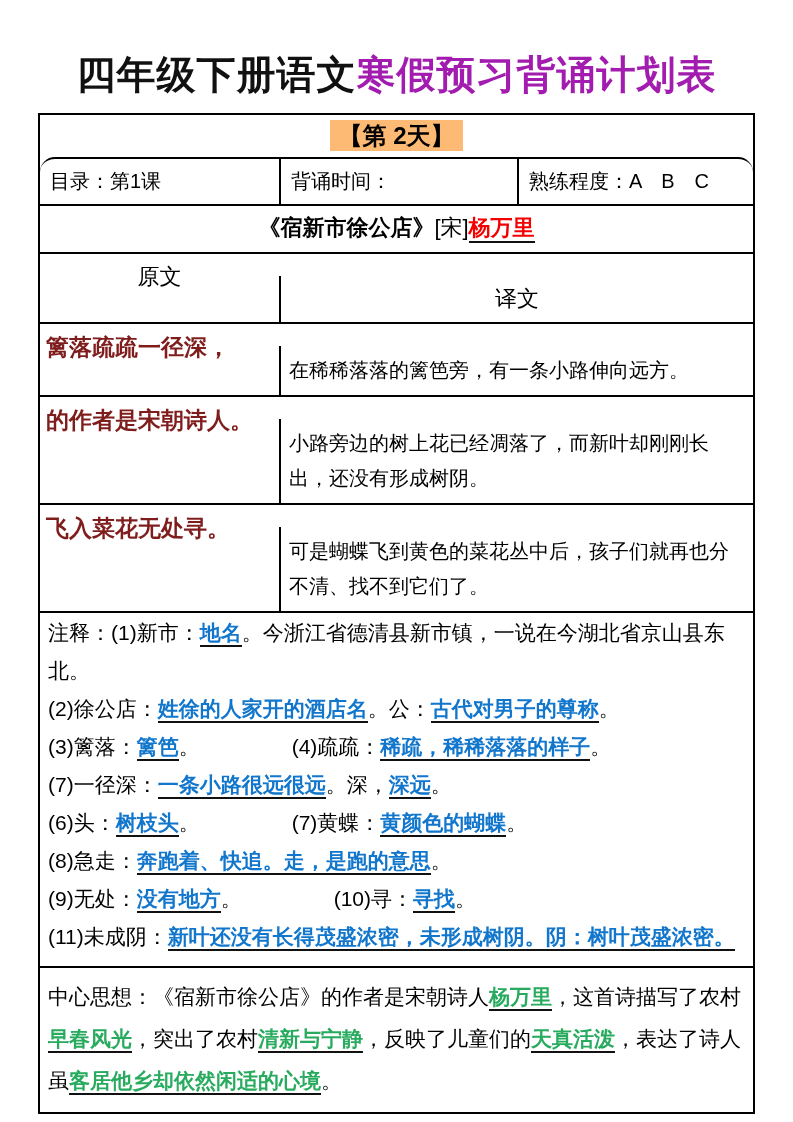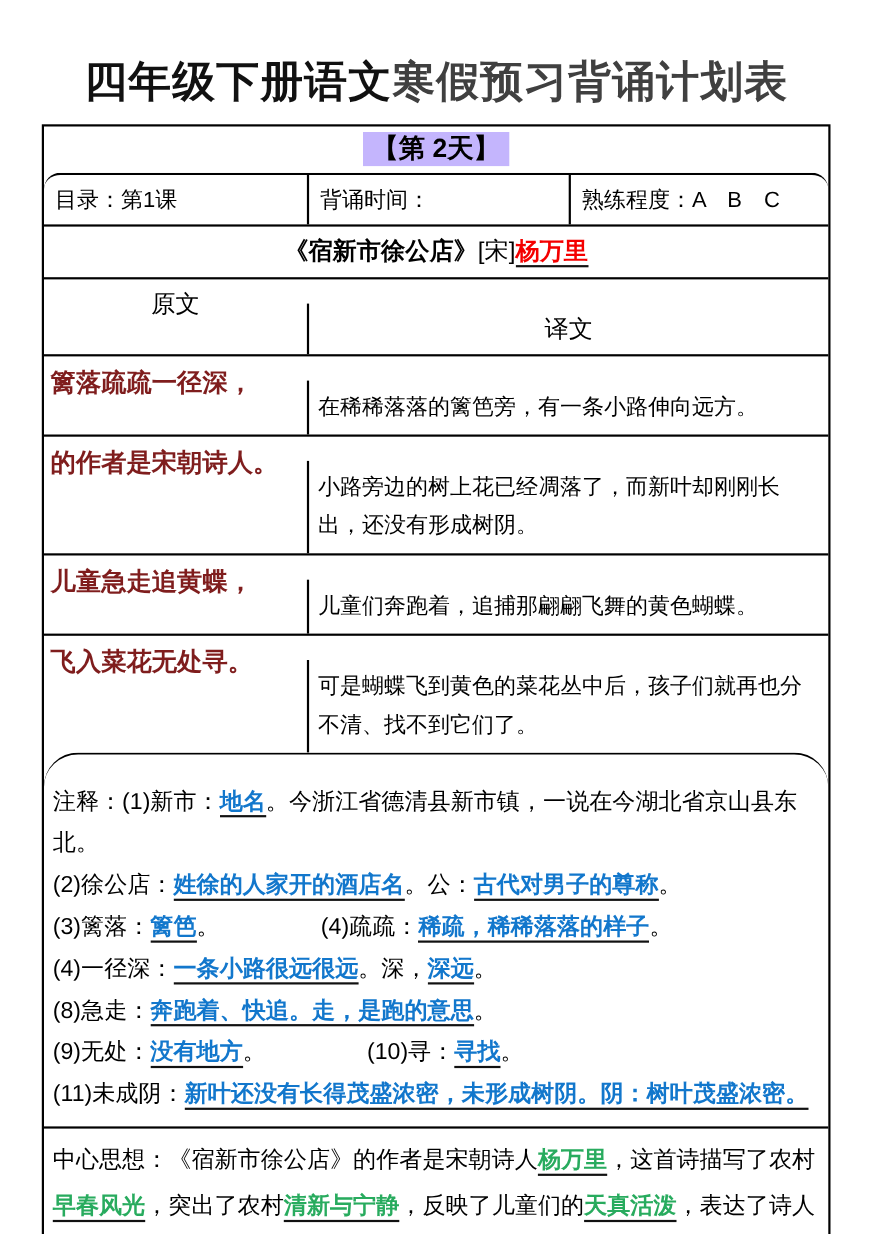--- a/index.html
+++ b/index.html
@@ -8,47 +8,47 @@
     font-family:"Liberation Sans","DejaVu Sans",sans-serif;
     overflow:hidden;
   }
   .page { position:relative; width:793px; height:1122px; }
 
   .title {
     margin:52px 0 0; text-align:center;
     font-size:39px; font-weight:900; letter-spacing:1px; line-height:1.2;
   }
   .t-black { color:#111; }
-  .t-blue  { color:#404040; }
+  .t-blue  { color:#a21caf; }
 
   .sheet { width:713px; margin:14px auto 0; border:2px solid #000; }
   .row { border-top:2px solid #000; }
   .row:first-child { border-top:none; }
 
   .r-day { text-align:center; padding:4px 0; height:34px; line-height:34px;
            font-size:24px; font-weight:700; }
-  .day-chip { background:#c4b5fd; padding:2px 8px; }
+  .day-chip { background:#fdba74; padding:2px 8px; }
 
   .r-info { display:flex; font-size:20px; font-weight:500;border-radius:15px; }
   .r-info .cell { padding:9px 4px 9px 10px; box-sizing:border-box; }
   .c-cat  { width:239px; }
   .c-time { width:238px; border-left:2px solid #000; }
   .c-prof { flex:1; border-left:2px solid #000; }
 
   .r-ptitle { text-align:center; padding:7px 0 9px; font-size:22px; font-weight:500; }
 
   .r-cols { display:flex; }
   .col1 { width:239px; box-sizing:border-box; padding:7px 0 7px 6px; }
   .col2 { flex:1; border-left:2px solid #000; padding:7px 8px;margin-top:22px; }
   .r-head .col1, .r-head .col2 { text-align:center; font-size:22px; font-weight:500; padding:8px 0; }
 
   .r-poem .col1 { color:#7f1d1d; font-weight:700; font-size:23px; line-height:33px; }
   .r-poem .col2 { font-size:20px; font-weight:500; line-height:35px; }
 
-  .r-notes { padding:24px 10px 10px 8px; font-size:21px; font-weight:500; line-height:38px;border-radius:31px; }
+  .r-notes { padding:1px 10px 10px 8px; font-size:21px; font-weight:500; line-height:38px; }
   .r-notes p { margin:0; }
   .r-theme { padding:8px 10px 10px 8px; font-size:21px; font-weight:500; line-height:42px; }
 
   .seg-p    { color:#000; }
   .seg-bold { color:#000; font-weight:700; }
   .seg-b { color:#1277cc; font-weight:700; border-bottom:2px solid #111; padding-bottom:1px; }
   .seg-g { color:#28ab5e; font-weight:700; border-bottom:2px solid #111; padding-bottom:1px; }
   .seg-r { color:#f40000; font-weight:700; border-bottom:2px solid #111; padding-bottom:1px; }
   .seg-gap { display:inline-block; width:92px; }
 </style>
@@ -81,35 +81,32 @@
     <div class="row r-cols r-poem">
       <div class="col1">篱落疏疏一径深，</div>
       <div class="col2">在稀稀落落的篱笆旁，有一条小路伸向远方。</div>
     </div>
 
     <div class="row r-cols r-poem">
       <div class="col1">的作者是宋朝诗人。</div>
       <div class="col2">小路旁边的树上花已经凋落了，而新叶却刚刚长出，还没有形成树阴。</div>
     </div>
 
-    <div class="row r-cols r-poem">
-      <div class="col1">儿童急走追黄蝶，</div>
-      <div class="col2">儿童们奔跑着，追捕那翩翩飞舞的黄色蝴蝶。</div>
-    </div>
 
     <div class="row r-cols r-poem">
       <div class="col1">飞入菜花无处寻。</div>
       <div class="col2">可是蝴蝶飞到黄色的菜花丛中后，孩子们就再也分不清、找不到它们了。</div>
     </div>
 
     <div class="row r-notes">
       <p><span class="seg-p">注释：(1)新市：</span><span class="seg-b">地名</span><span class="seg-p">。今浙江省德清县新市镇，一说在今湖北省京山县东北。</span></p>
       <p><span class="seg-p">(2)徐公店：</span><span class="seg-b">姓徐的人家开的酒店名</span><span class="seg-p">。公：</span><span class="seg-b">古代对男子的尊称</span><span class="seg-p">。</span></p>
       <p><span class="seg-p">(3)篱落：</span><span class="seg-b">篱笆</span><span class="seg-p">。</span><span class="seg-gap"></span><span class="seg-p">(4)疏疏：</span><span class="seg-b">稀疏，稀稀落落的样子</span><span class="seg-p">。</span></p>
-      <p><span class="seg-p">(4)一径深：</span><span class="seg-b">一条小路很远很远</span><span class="seg-p">。深，</span><span class="seg-b">深远</span><span class="seg-p">。</span></p>
+      <p><span class="seg-p">(7)一径深：</span><span class="seg-b">一条小路很远很远</span><span class="seg-p">。深，</span><span class="seg-b">深远</span><span class="seg-p">。</span></p>
+      <p><span class="seg-p">(6)头：</span><span class="seg-b">树枝头</span><span class="seg-p">。</span><span class="seg-gap"></span><span class="seg-p">(7)黄蝶：</span><span class="seg-b">黄颜色的蝴蝶</span><span class="seg-p">。</span></p>
       <p><span class="seg-p">(8)急走：</span><span class="seg-b">奔跑着、快追。走，是跑的意思</span><span class="seg-p">。</span></p>
       <p><span class="seg-p">(9)无处：</span><span class="seg-b">没有地方</span><span class="seg-p">。</span><span class="seg-gap"></span><span class="seg-p">(10)寻：</span><span class="seg-b">寻找</span><span class="seg-p">。</span></p>
       <p><span class="seg-p">(11)未成阴：</span><span class="seg-b">新叶还没有长得茂盛浓密，未形成树阴。阴：树叶茂盛浓密。</span></p>
     </div>
 
     <div class="row r-theme"><span class="seg-p">中心思想：《宿新市徐公店》的作者是宋朝诗人</span><span class="seg-g">杨万里</span><span class="seg-p">，这首诗描写了农村</span><span class="seg-g">早春风光</span><span class="seg-p">，突出了农村</span><span class="seg-g">清新与宁静</span><span class="seg-p">，反映了儿童们的</span><span class="seg-g">天真活泼</span><span class="seg-p">，表达了诗人虽</span><span class="seg-g">客居他乡却依然闲适的心境</span><span class="seg-p">。</span></div>
 
   </div>
 </div>
 

